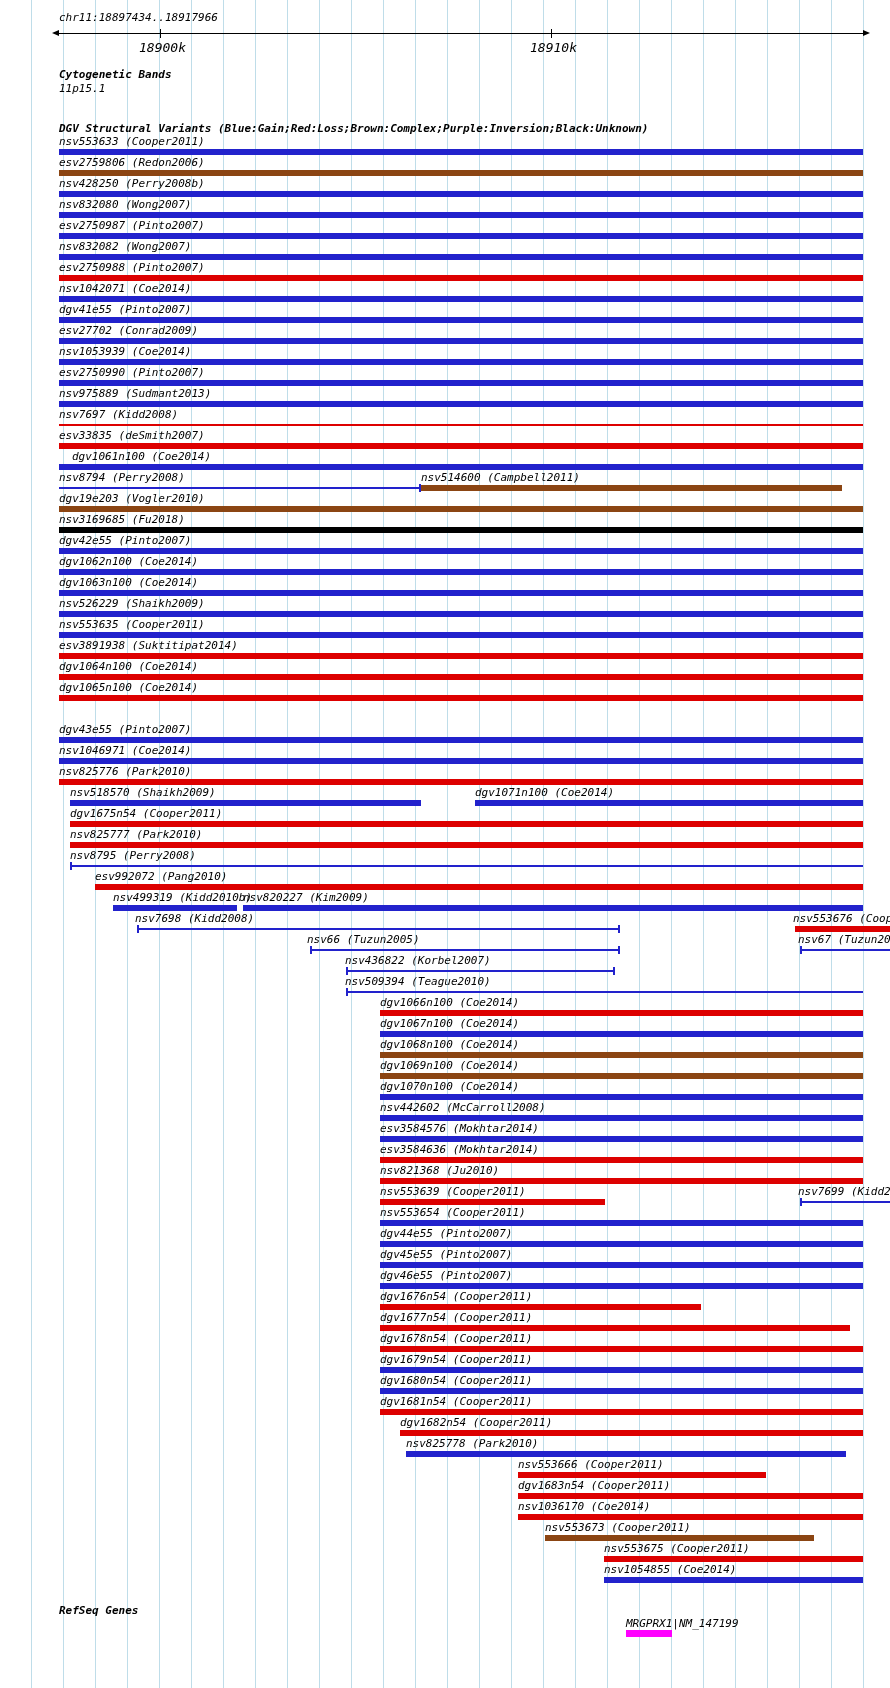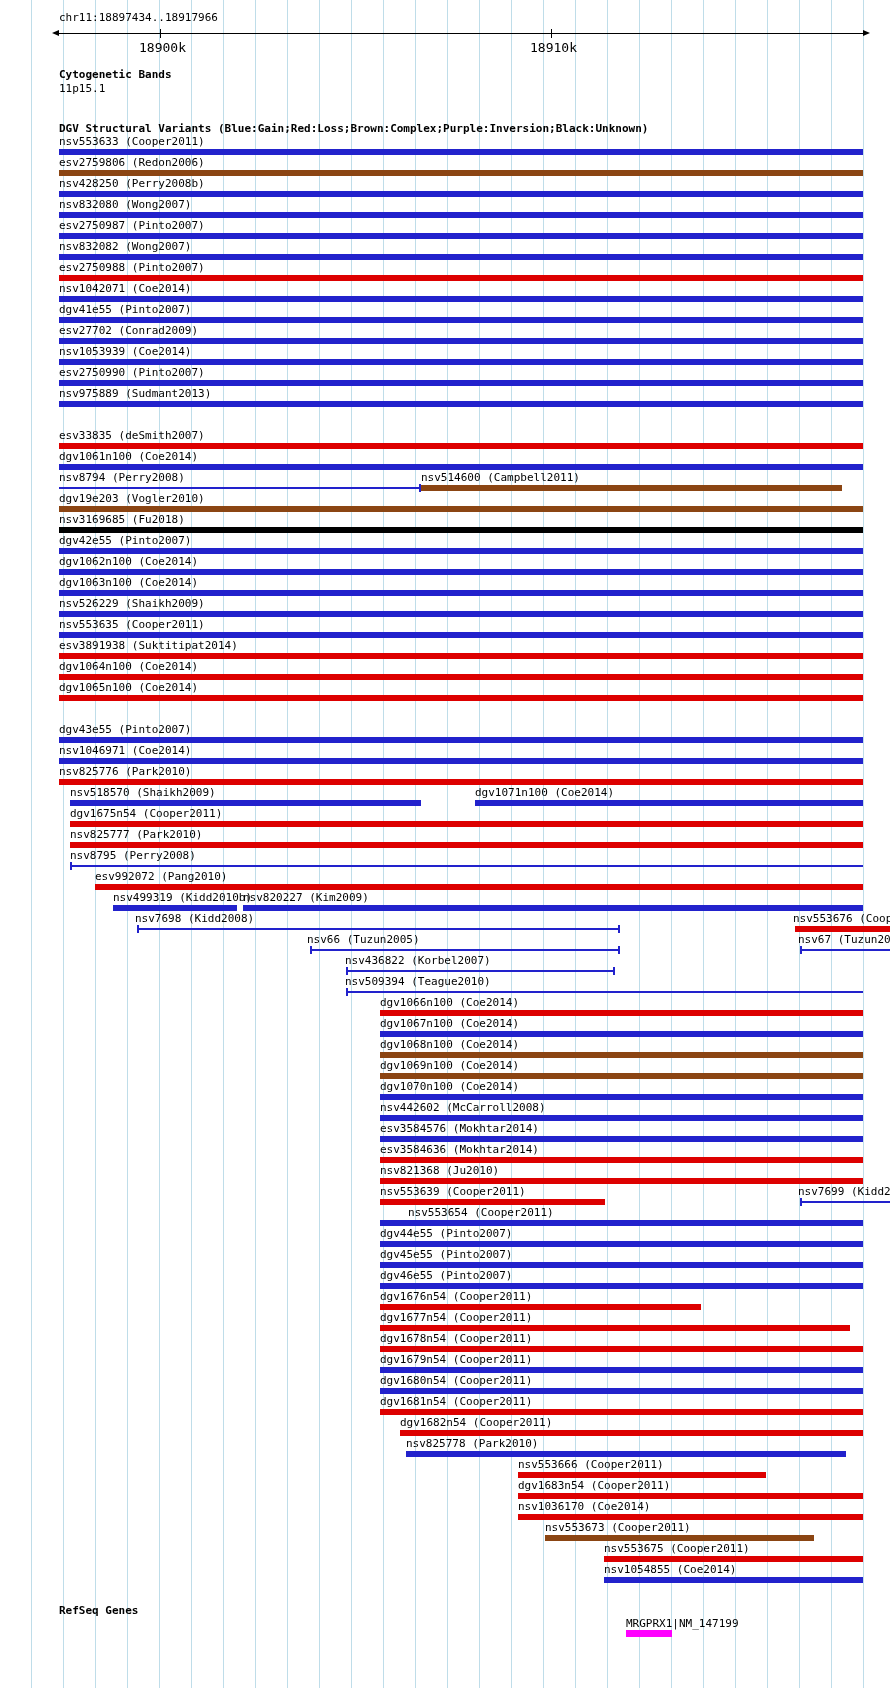--- a/index.html
+++ b/index.html
@@ -1,19 +1,19 @@
 <!DOCTYPE html>
 <html><head>
 <meta charset="utf-8">
 <style>
   *{box-sizing:border-box}
   html,body{margin:0;padding:0}
   body{background:#fff;font-family:"DejaVu Sans Mono","Liberation Mono",monospace;color:#000}
   #canvas{position:relative;width:890px;height:1688px;overflow:hidden;background-color:#fff;
-    background-image:repeating-linear-gradient(to right,transparent 0px,transparent 31px,#bfdde9 31px,#bfdde9 32px);}
+    background-image:repeating-linear-gradient(to right,transparent 0px,transparent 31px,#bfdde9 31px,#bfdde9 32px);font-style:italic;}
   .hdr{position:absolute;font-size:11px;font-weight:bold;white-space:nowrap}
   .txt{position:absolute;font-size:11px;white-space:nowrap}
   #region-title{left:59px;top:11px}
   #ruler-line{position:absolute;left:59px;top:33px;width:804px;height:1px;background:#000}
   #ruler-line::before{content:"";position:absolute;left:-7px;top:-3px;width:0;height:0;
     border-right:7px solid #000;border-top:3px solid transparent;border-bottom:3px solid transparent}
   #ruler-line::after{content:"";position:absolute;right:-7px;top:-3px;width:0;height:0;
     border-left:7px solid #000;border-top:3px solid transparent;border-bottom:3px solid transparent}
   .rtick{position:absolute;top:29px;width:1px;height:9px;background:#000}
   .rlabel{position:absolute;top:40px;font-size:13px;white-space:nowrap}
@@ -98,26 +98,30 @@
         <div class="vbar" style="left: 59px; width: 804px; background: rgb(34, 34, 204);"></div>
       </div>
       <div class="row" style="top: 367px;">
         <span class="lab" style="left: 59px;">esv2750990 (Pinto2007)</span>
         <div class="vbar" style="left: 59px; width: 804px; background: rgb(34, 34, 204);"></div>
       </div>
       <div class="row" style="top: 388px;">
         <span class="lab" style="left: 59px;">nsv975889 (Sudmant2013)</span>
         <div class="vbar" style="left: 59px; width: 804px; background: rgb(34, 34, 204);"></div>
       </div>
+      <div class="row" style="top: 409px;">
+        <span class="lab" style="left: 59px;">nsv7697 (Kidd2008)</span>
+        <div class="vline" style="left: 59px; width: 804px; background: rgb(221, 0, 0);"></div>
+      </div>
       <div class="row" style="top: 430px;">
         <span class="lab" style="left: 59px;">esv33835 (deSmith2007)</span>
         <div class="vbar" style="left: 59px; width: 804px; background: rgb(221, 0, 0);"></div>
       </div>
       <div class="row" style="top: 451px;">
-        <span class="lab" style="left: 59px;">dgv1061n100 (Coe2014)</span>
+        <span class="lab" style="left: 72px;">dgv1061n100 (Coe2014)</span>
         <div class="vbar" style="left: 59px; width: 804px; background: rgb(34, 34, 204);"></div>
       </div>
       <div class="row" style="top: 472px;">
         <span class="lab" style="left: 59px;">nsv8794 (Perry2008)</span>
         <div class="vline" style="left: 59px; width: 362px; background: rgb(34, 34, 204);">
           <i class="tick right" style="background: rgb(34, 34, 204);"></i>
         </div>
         <span class="lab" style="left: 421px;">nsv514600 (Campbell2011)</span>
         <div class="vbar" style="left: 421px; width: 421px; background: rgb(139, 69, 19);"></div>
       </div>
@@ -274,21 +278,21 @@
       </div>
       <div class="row" style="top: 1186px;">
         <span class="lab" style="left: 380px;">nsv553639 (Cooper2011)</span>
         <div class="vbar" style="left: 380px; width: 225px; background: rgb(221, 0, 0);"></div>
         <span class="lab" style="left: 798px;">nsv7699 (Kidd2008)</span>
         <div class="vline" style="left: 800px; width: 90px; background: rgb(34, 34, 204);">
           <i class="tick left" style="background: rgb(34, 34, 204);"></i>
         </div>
       </div>
       <div class="row" style="top: 1207px;">
-        <span class="lab" style="left: 380px; margin-left: 28px;">nsv553654 (Cooper2011)</span>
+        <span class="lab" style="left: 380px;">nsv553654 (Cooper2011)</span>
         <div class="vbar" style="left: 380px; width: 483px; background: rgb(34, 34, 204);"></div>
       </div>
       <div class="row" style="top: 1228px;">
         <span class="lab" style="left: 380px;">dgv44e55 (Pinto2007)</span>
         <div class="vbar" style="left: 380px; width: 483px; background: rgb(34, 34, 204);"></div>
       </div>
       <div class="row" style="top: 1249px;">
         <span class="lab" style="left: 380px;">dgv45e55 (Pinto2007)</span>
         <div class="vbar" style="left: 380px; width: 483px; background: rgb(34, 34, 204);"></div>
       </div>

